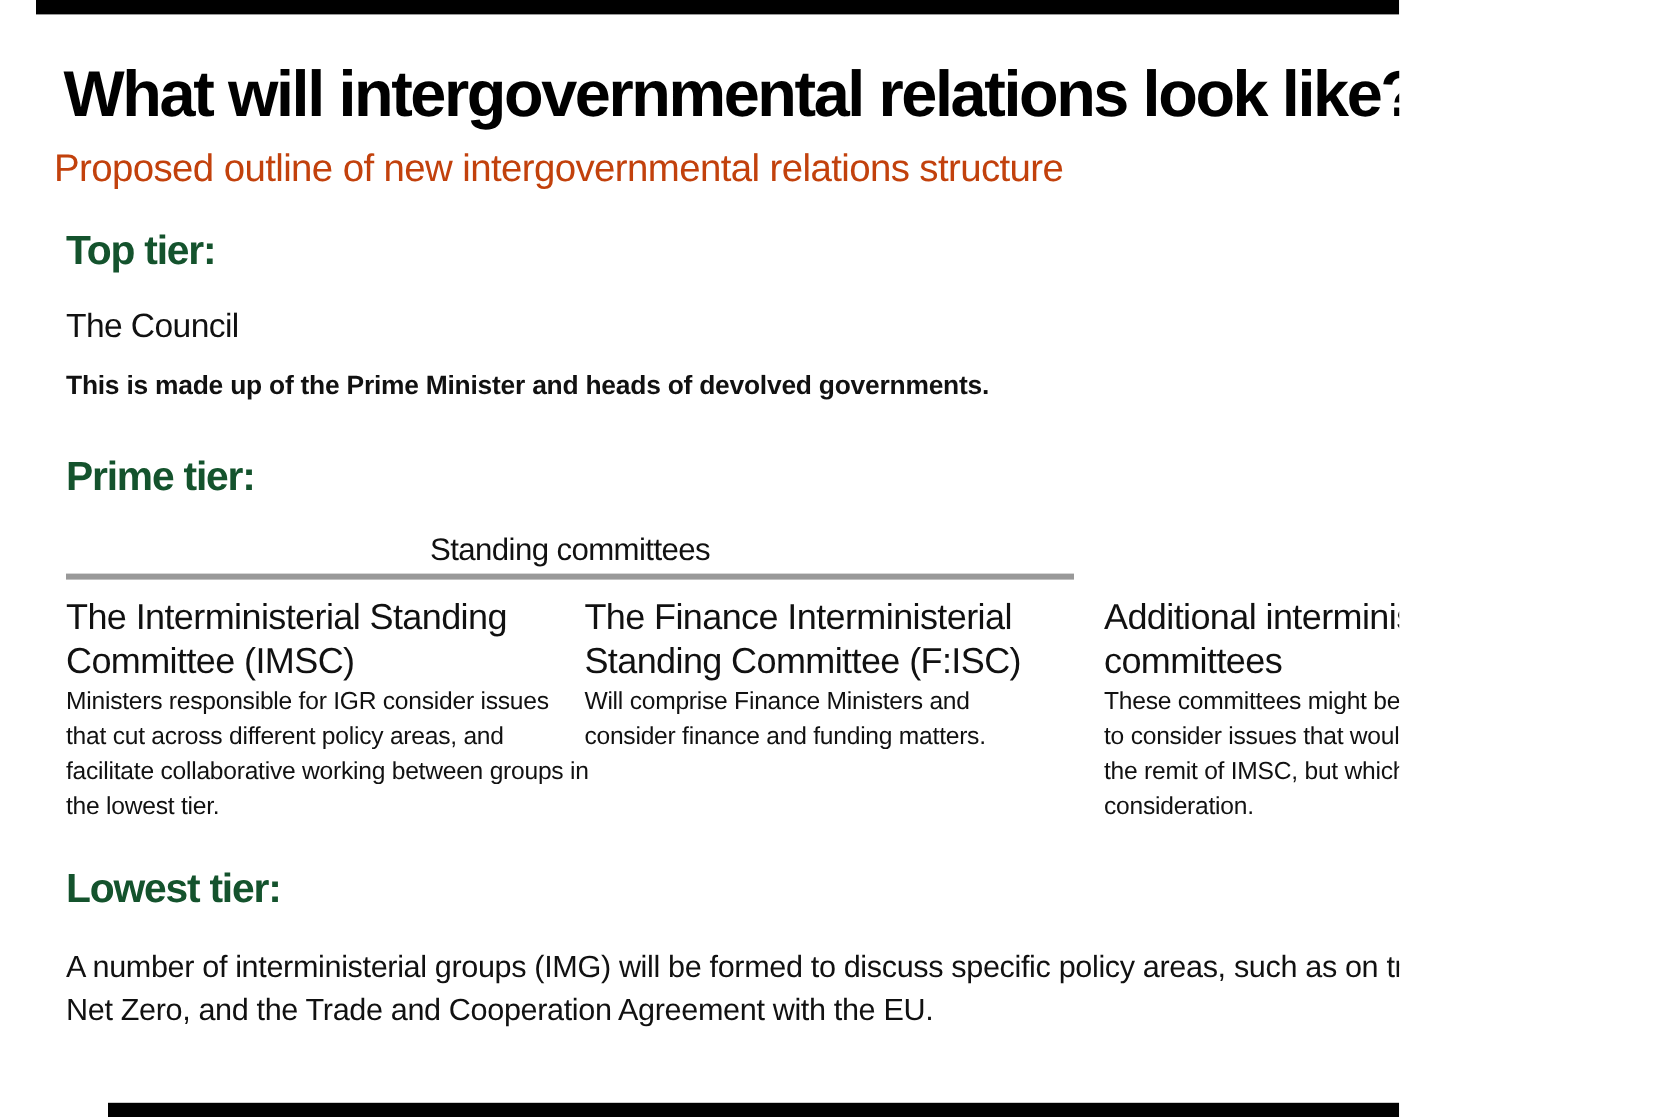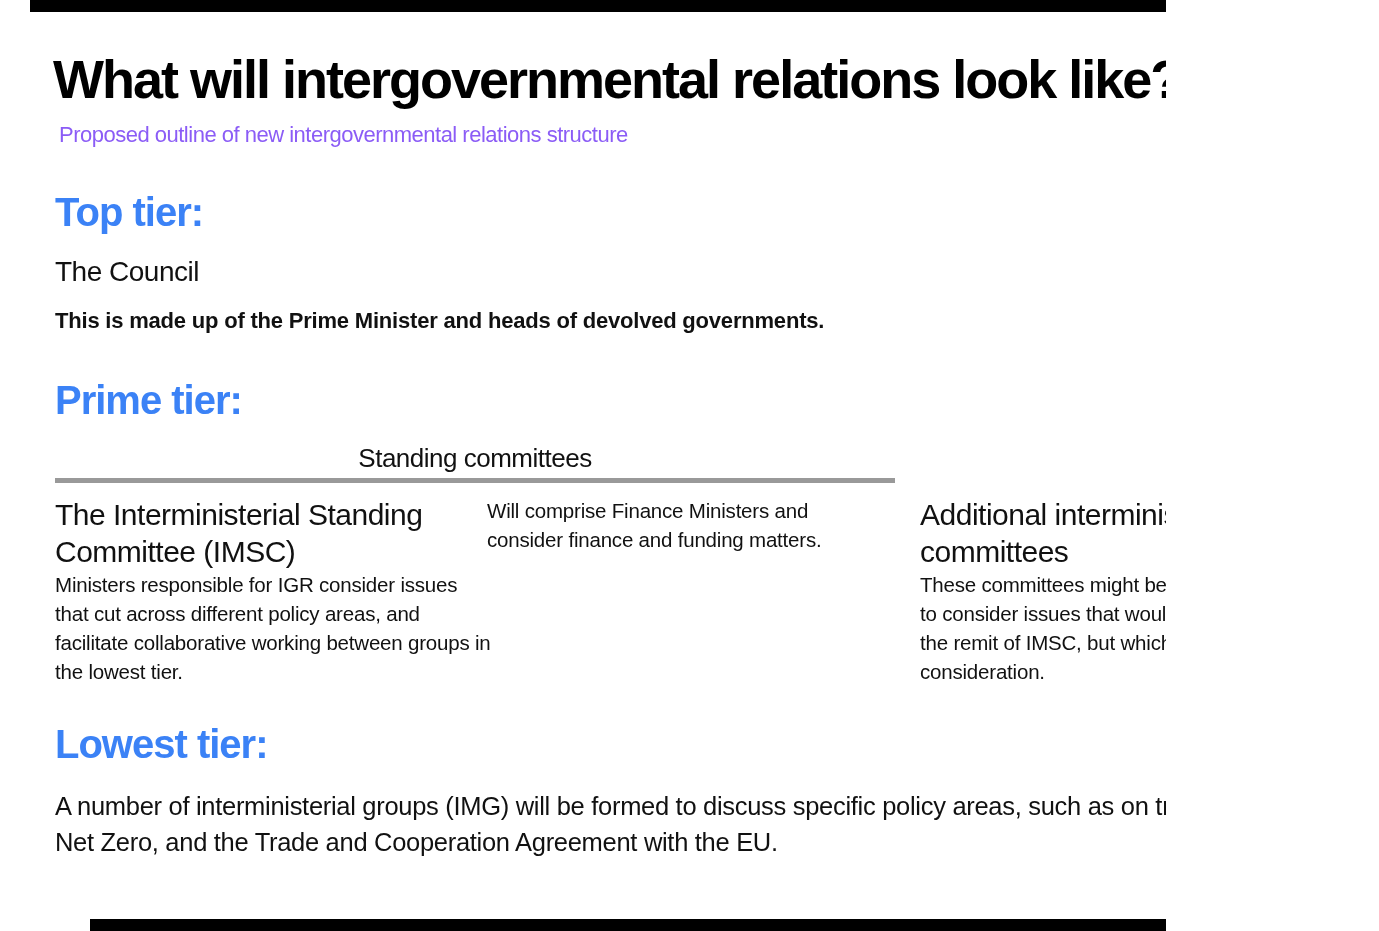--- a/index.html
+++ b/index.html
@@ -25,28 +25,28 @@
   #bottom-edge-bar { left: 90px; right: 0; bottom: 0; }
 
   .abs { position: absolute; }
 
   #page-title {
     left: 53px; top: 48px; width: 1300px;
     font-size: 54px; font-weight: 700; letter-spacing: -2px;
     color: #000000; white-space: nowrap;
   }
   #page-subtitle {
-    left: 59px; top: 122px; width: 900px;
-    font-size: 22px; font-weight: 400; letter-spacing: -0.5px;
-    color: #8b5cf6;
+    left: 45px; top: 122px; width: 900px;
+    font-size: 32px; font-weight: 400; letter-spacing: -0.5px;
+    color: #c2410c;
   }
   .tier-heading {
     left: 55px;
-    font-size: 40px; font-weight: 700; letter-spacing: -1px;
-    color: #3b82f6;
+    font-size: 34px; font-weight: 700; letter-spacing: -1px;
+    color: #14532d;
     text-align: center;
   }
   #top-tier-heading   { top: 190px; }
   #middle-tier-heading{ top: 378px; }
   #lowest-tier-heading{ top: 722px; }
 
   #top-tier-name {
     left: 55px; top: 256px;
     font-size: 28px; font-weight: 400; letter-spacing: -0.5px;
     color: #111111;
@@ -110,20 +110,21 @@
   <div id="standing-committees-label" class="abs">Standing committees</div>
 
   <div id="standing-committees-divider" class="abs"></div>
 
   <div id="committee-col-0" class="abs committee-col">
     <div class="committee-title">The Interministerial Standing Committee (IMSC)</div>
     <div class="committee-description">Ministers responsible for IGR consider issues that cut across different policy areas, and facilitate collaborative working between groups in the lowest tier.</div>
   </div>
 
   <div id="committee-col-1" class="abs committee-col">
+    <div class="committee-title">The Finance Interministerial Standing Committee (F:ISC)</div>
     <div class="committee-description">Will comprise Finance Ministers and consider finance and funding matters.</div>
   </div>
 
   <div id="committee-col-2" class="abs committee-col">
     <div class="committee-title">Additional interministerial committees</div>
     <div class="committee-description">These committees might be formed temporarily to consider issues that would otherwise be in the remit of IMSC, but which require special consideration.</div>
   </div>
 
   <h2 id="lowest-tier-heading" class="abs tier-heading" style="margin:0;">Lowest tier:</h2>
 

